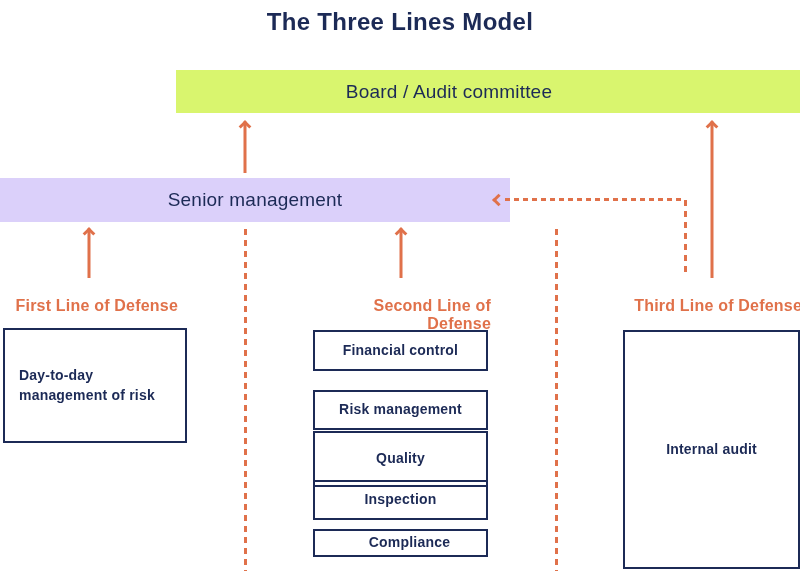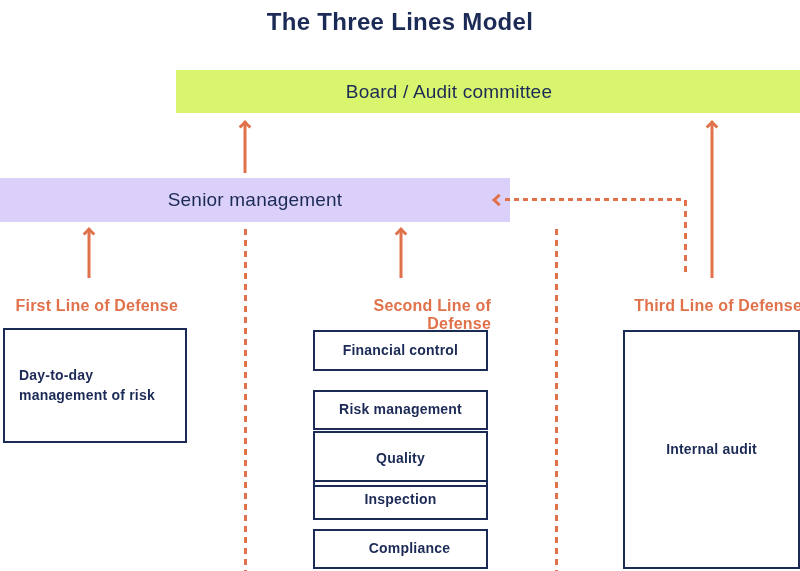--- a/index.html
+++ b/index.html
@@ -153,17 +153,17 @@
   <div class="colhead" style="left:0; top:297px; width:178px;">First Line of Defense</div>
   <div class="colhead" style="left:311px; top:297px; width:180px;">Second Line of Defense</div>
   <div class="colhead" style="left:622px; top:297px; width:180px;">Third Line of Defense</div>
 
   <div class="dbox" style="left:3px; top:328px; width:184px; height:115px;">Day-to-day management of risk</div>
 
   <div class="dbox" style="left:313px; top:330px; width:175px; height:41px;">Financial control</div>
   <div class="dbox" style="left:313px; top:381px; width:175px; height:40px;margin-top:9px;">Risk management</div>
   <div class="dbox" style="left:313px; top:431px; width:175px; height:56px;">Quality</div>
   <div class="dbox" style="left:313px; top:480px; width:175px; height:40px;">Inspection</div>
-  <div class="dbox" style="left:313px; top:529px; width:175px; height:40px;padding-left:32px;">Compliance</div>
+  <div class="dbox" style="left:313px; top:529px; width:175px; height:28px;padding-left:32px;">Compliance</div>
 
   <div class="dbox" style="left:623px; top:330px; width:177px; height:239px;">Internal audit</div>
 
 </div>
 
 </body></html>

